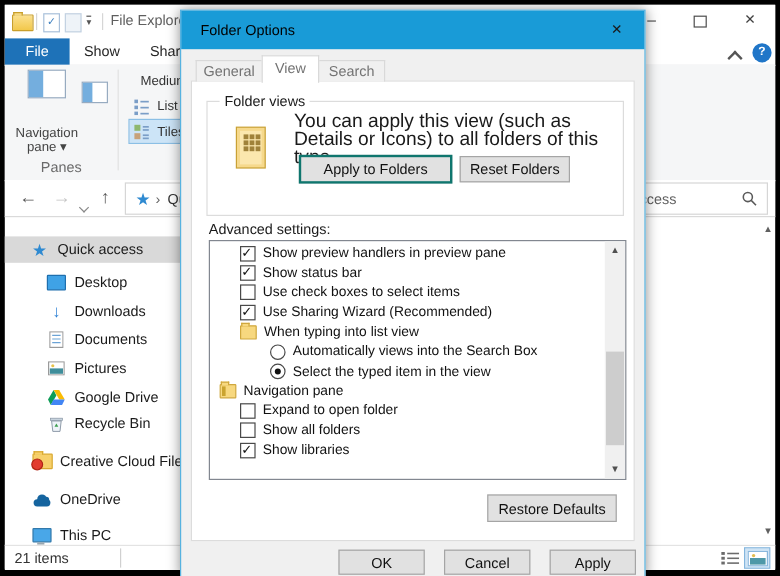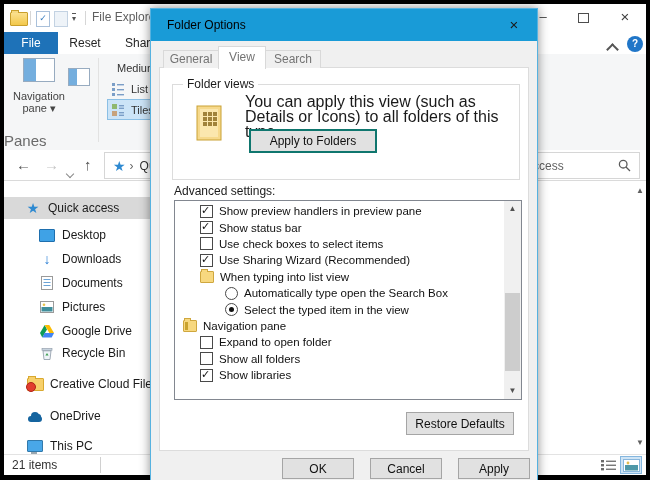--- a/index.html
+++ b/index.html
@@ -25,22 +25,22 @@
   .chev.up{transform:rotate(45deg)}
   .chev.down{transform:rotate(225deg)}
   .helpcirc{position:absolute;width:16px;height:16px;border-radius:50%;background:#2076c8;color:#fff;font-size:10px;font-weight:bold;text-align:center;line-height:16px}
   
   .ribbon{position:absolute;left:0;top:50px;width:642px;height:96px;background:#f5f6f7;border-bottom:1px solid #dadada}
   .navbtn{position:absolute;left:6px;top:4px;width:58px;height:74px;text-align:center}
   .paneicon{display:inline-block;width:30px;height:22px;background:#fff;border:1px solid #97abc0;position:relative}
   .paneicon::before{content:"";position:absolute;left:0;top:0;bottom:0;width:12px;background:#74aede}
   .paneicon.small{width:20px;height:16px}
   .paneicon.small::before{width:8px}
-  .navlbl{display:block;margin-top:4px;font-size:11px;line-height:12px;color:#444}
-  .paneslbl{position:absolute;left:0;top:78px;width:94px;font-size:15px;color:#6a6a6a}
+  .navlbl{display:block;margin-top:18px;font-size:11px;line-height:12px;color:#444}
+  .paneslbl{position:absolute;left:0;top:78px;width:94px;text-align:center;font-size:12px;color:#6a6a6a}
   .vsep{position:absolute;left:94px;top:4px;width:1px;height:84px;background:#e2e2e2}
   .viewrow{position:absolute;left:104px;width:58px;height:19px;display:flex;align-items:center;gap:6px;font-size:11px;color:#333;white-space:nowrap;padding-left:3px}
   .viewrow.selected{background:#cce4f7;outline:1px solid #8bbfe5}
   
   .addrrow{position:absolute;left:0;top:146px;width:642px;height:30px;background:#fff;border-bottom:1px solid #dadada}
   .navarrow{position:absolute;top:0;height:30px;line-height:30px;font-size:15px;color:#555}
   .navarrow.disabled{color:#c5c5c5}
   .addrbox{position:absolute;left:100px;top:2px;width:330px;height:25px;background:#fff;border:1px solid #d6d6d6;display:flex;align-items:center;font-size:12px;color:#333}
   .searchbox{position:absolute;left:440px;top:2px;width:194px;height:25px;background:#fff;border:1px solid #d6d6d6;display:flex;align-items:center;font-size:12px;color:#5f5f5f}
   
@@ -108,21 +108,21 @@
     <span class="qcaret" style="left:68px">▾</span>
     <span class="tsep" style="left:81px"></span>
     <span class="xtitle">File Explorer</span>
     <span class="wbtn" style="left:524px">–</span>
     <span class="wbtn" style="left:564px"><span class="maxbox"></span></span>
     <span class="wbtn" style="left:606px;font-size:15px">×</span>
   </div>
 
   <div class="tabrow">
     <span class="ftab active" style="left:0;width:54px">File</span>
-    <span class="ftab" style="left:53px;width:56px">Reset</span>
+    <span class="ftab" style="left:53px;width:56px">Show</span>
     <span class="ftab" style="left:109px;width:56px">Share</span>
     <span class="abs" style="left:604px;top:8px"><span class="chev up"></span></span>
     <span class="helpcirc" style="left:623px;top:4px">?</span>
   </div>
 
   <div class="ribbon">
     <div class="navbtn">
       <span class="paneicon"></span>
       <span class="navlbl"><span>Navigation pane</span> <span>▾</span></span>
     </div>
@@ -342,20 +342,21 @@
               <rect x="13" y="14" width="4" height="4"></rect>
               <rect x="18" y="14" width="4" height="4"></rect>
               <rect x="8" y="19" width="4" height="4"></rect>
               <rect x="13" y="19" width="4" height="4"></rect>
               <rect x="18" y="19" width="4" height="4"></rect>
             </g>
           </svg>
       </span>
       <div class="fvdesc">You can apply this view (such as Details or Icons) to all folders of this type.</div>
       <button class="btn focused" style="left:76px;top:44px;width:128px;height:24px">Apply to Folders</button>
+      <button class="btn" style="left:210px;top:45px;width:92px;height:22px">Reset Folders</button>
     </div>
 
     <div class="advlabel">Advanced settings:</div>
 
     <div class="advlist">
       <div class="advrows">
         <div class="advrow lvl1 checked">
           <span class="cbx checked"></span>
           <span class="albl">Show preview handlers in preview pane</span>
         </div>
@@ -370,21 +371,21 @@
         <div class="advrow lvl1 checked">
           <span class="cbx checked"></span>
           <span class="albl">Use Sharing Wizard (Recommended)</span>
         </div>
         <div class="advrow lvl1">
           <span class="gico"></span>
           <span class="albl">When typing into list view</span>
         </div>
         <div class="advrow lvl2">
           <span class="rad"></span>
-          <span class="albl">Automatically type open the Search Box</span>
+          <span class="albl">Automatically views into the Search Box</span>
         </div>
         <div class="advrow lvl2 checked">
           <span class="rad checked"></span>
           <span class="albl">Select the typed item in the view</span>
         </div>
         <div class="advrow lvl0">
           <span class="gico pane"></span>
           <span class="albl">Navigation pane</span>
         </div>
         <div class="advrow lvl1">

